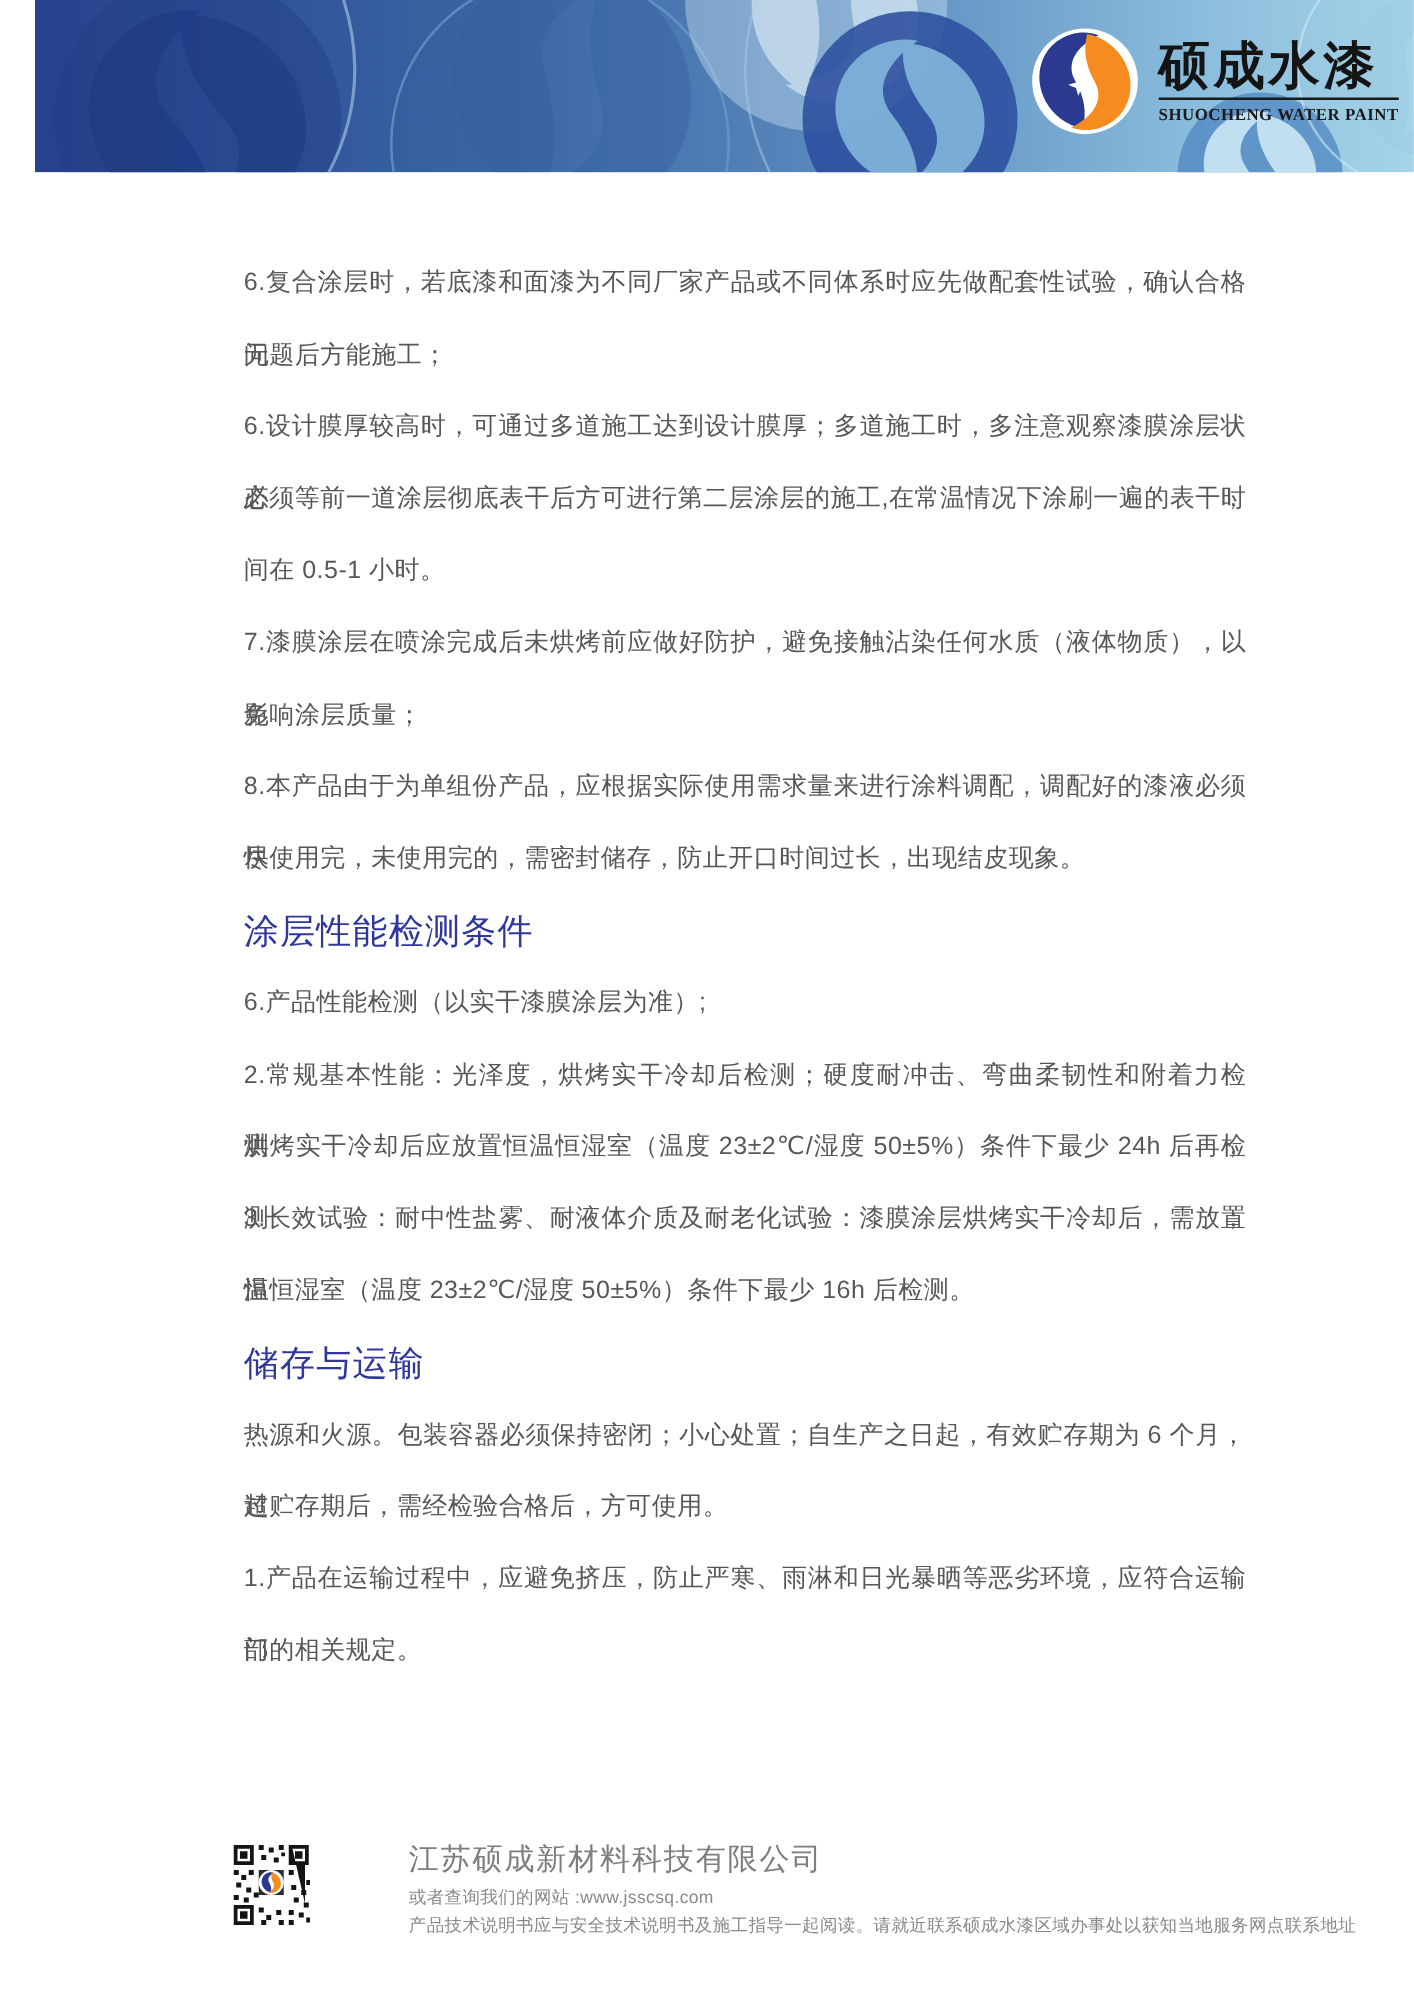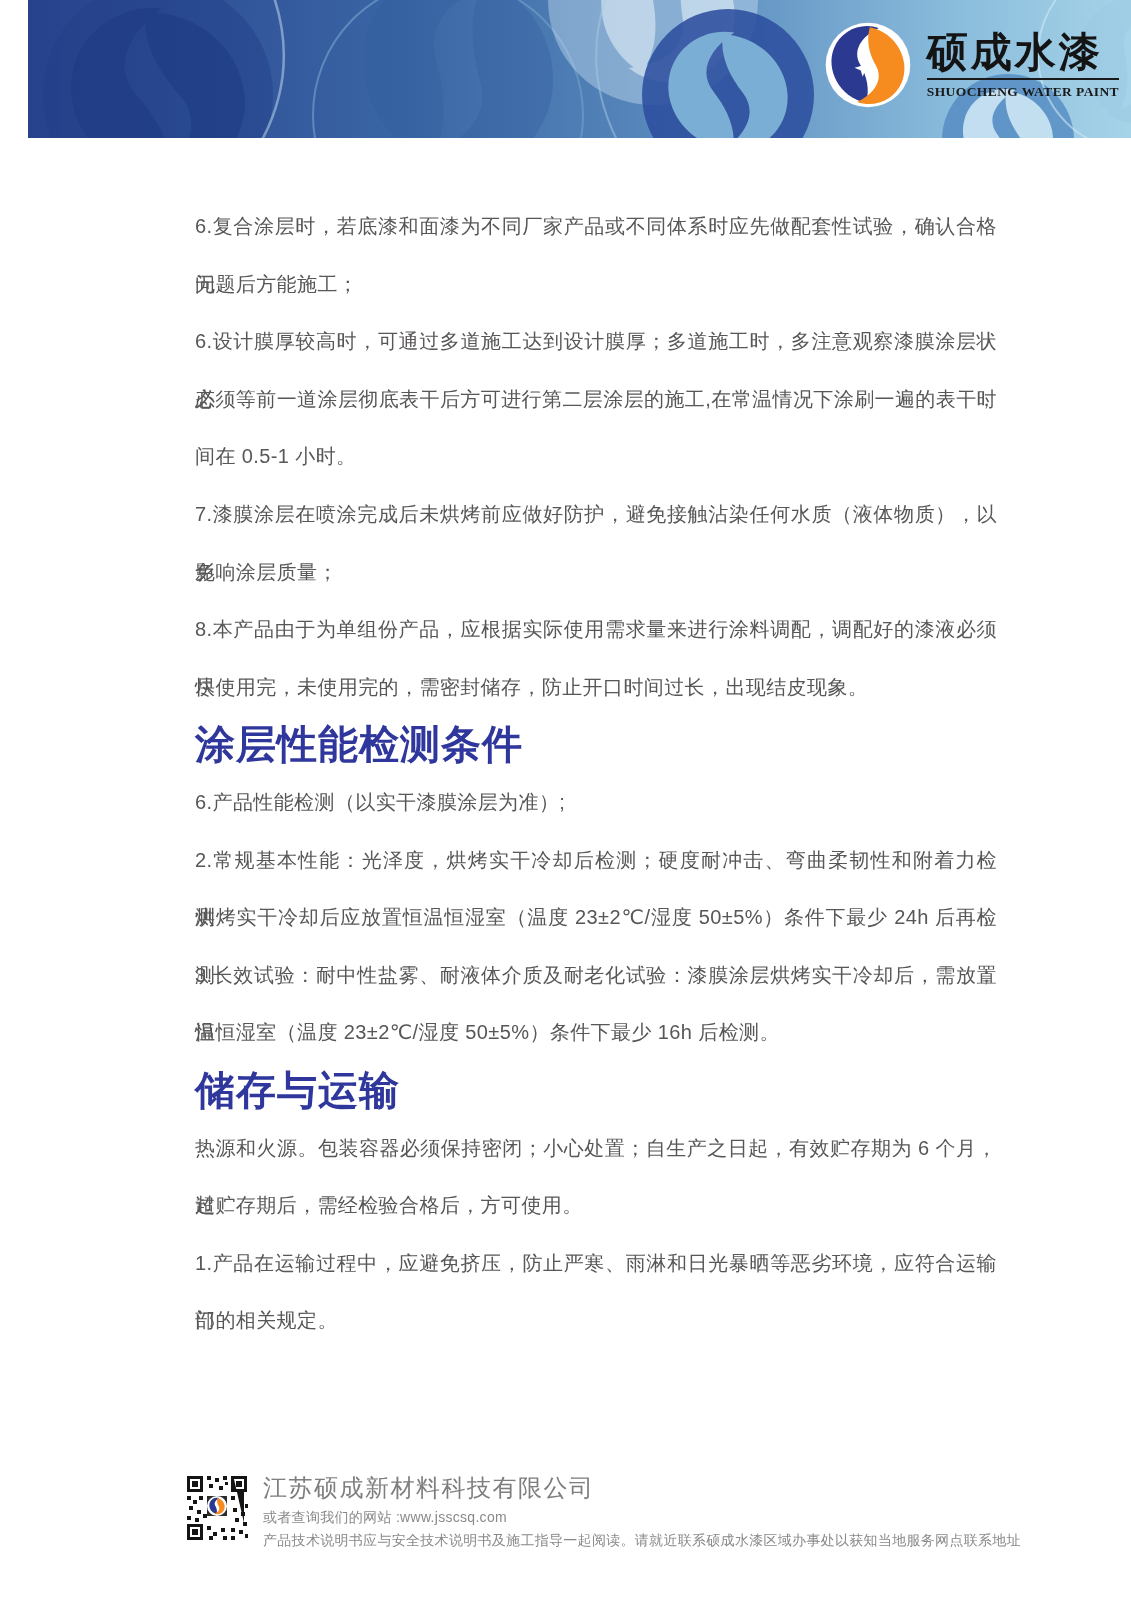--- a/index.html
+++ b/index.html
@@ -22,25 +22,25 @@
     font-size:13.5px;color:#1a1a1a;letter-spacing:0.4px;white-space:nowrap;
   }
   
   .content{position:absolute;left:167px;top:198px;width:802px;}
   .row{
     height:57.6px;line-height:57.6px;font-size:20px;color:var(--body,#585656);
     letter-spacing:0.4px;white-space:nowrap;
   }
   .row.fit{white-space:normal;text-align:justify;text-align-last:justify;}
   .row.heading{
-    font-size:40px;color:var(--heading,#2f379d);font-weight:700;letter-spacing:1px;
+    font-size:28px;color:var(--heading,#2f379d);font-weight:400;letter-spacing:1px;
     text-align:left;text-align-last:left;white-space:nowrap;
   }
   
-  .footer{position:absolute;left:157px;top:1474px;display:flex;align-items:flex-start;gap:14px;width:900px;}
+  .footer{position:absolute;left:157px;top:1474px;display:flex;align-items:flex-start;gap:14px;width:900px;justify-content:space-between;}
   .qr{width:64px;height:68px;flex:0 0 auto;}
   .company{font-size:24px;color:#7f7d7d;letter-spacing:1.5px;line-height:28px;white-space:nowrap;}
   .note{margin-top:4px;font-size:14px;color:#8a8888;line-height:23px;letter-spacing:0.3px;}
 </style>
 </head>
 <body>
 
 <div class="page">
 
   <div class="banner">

